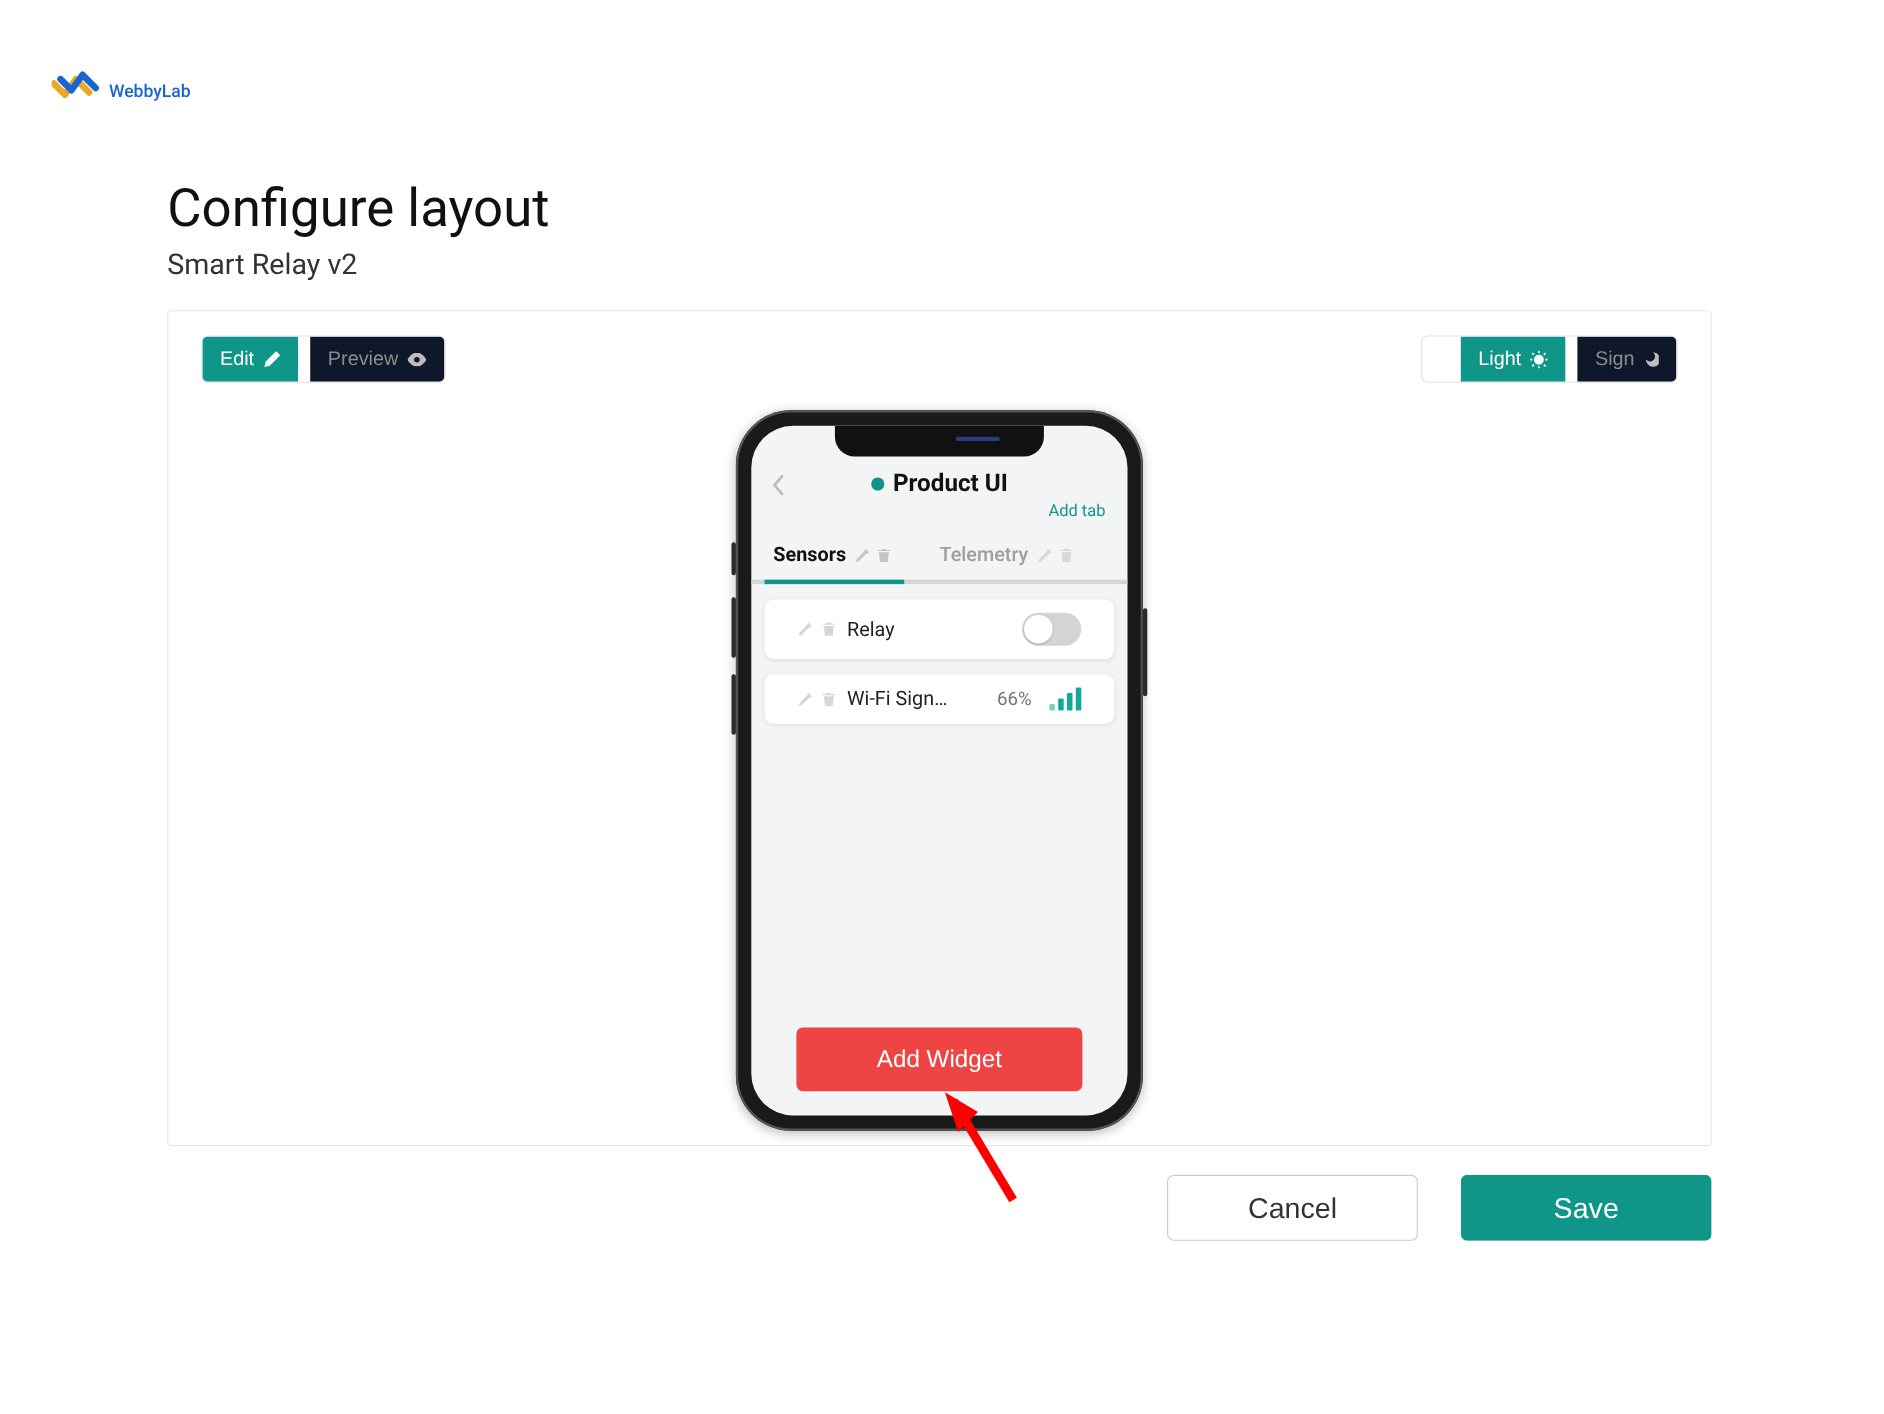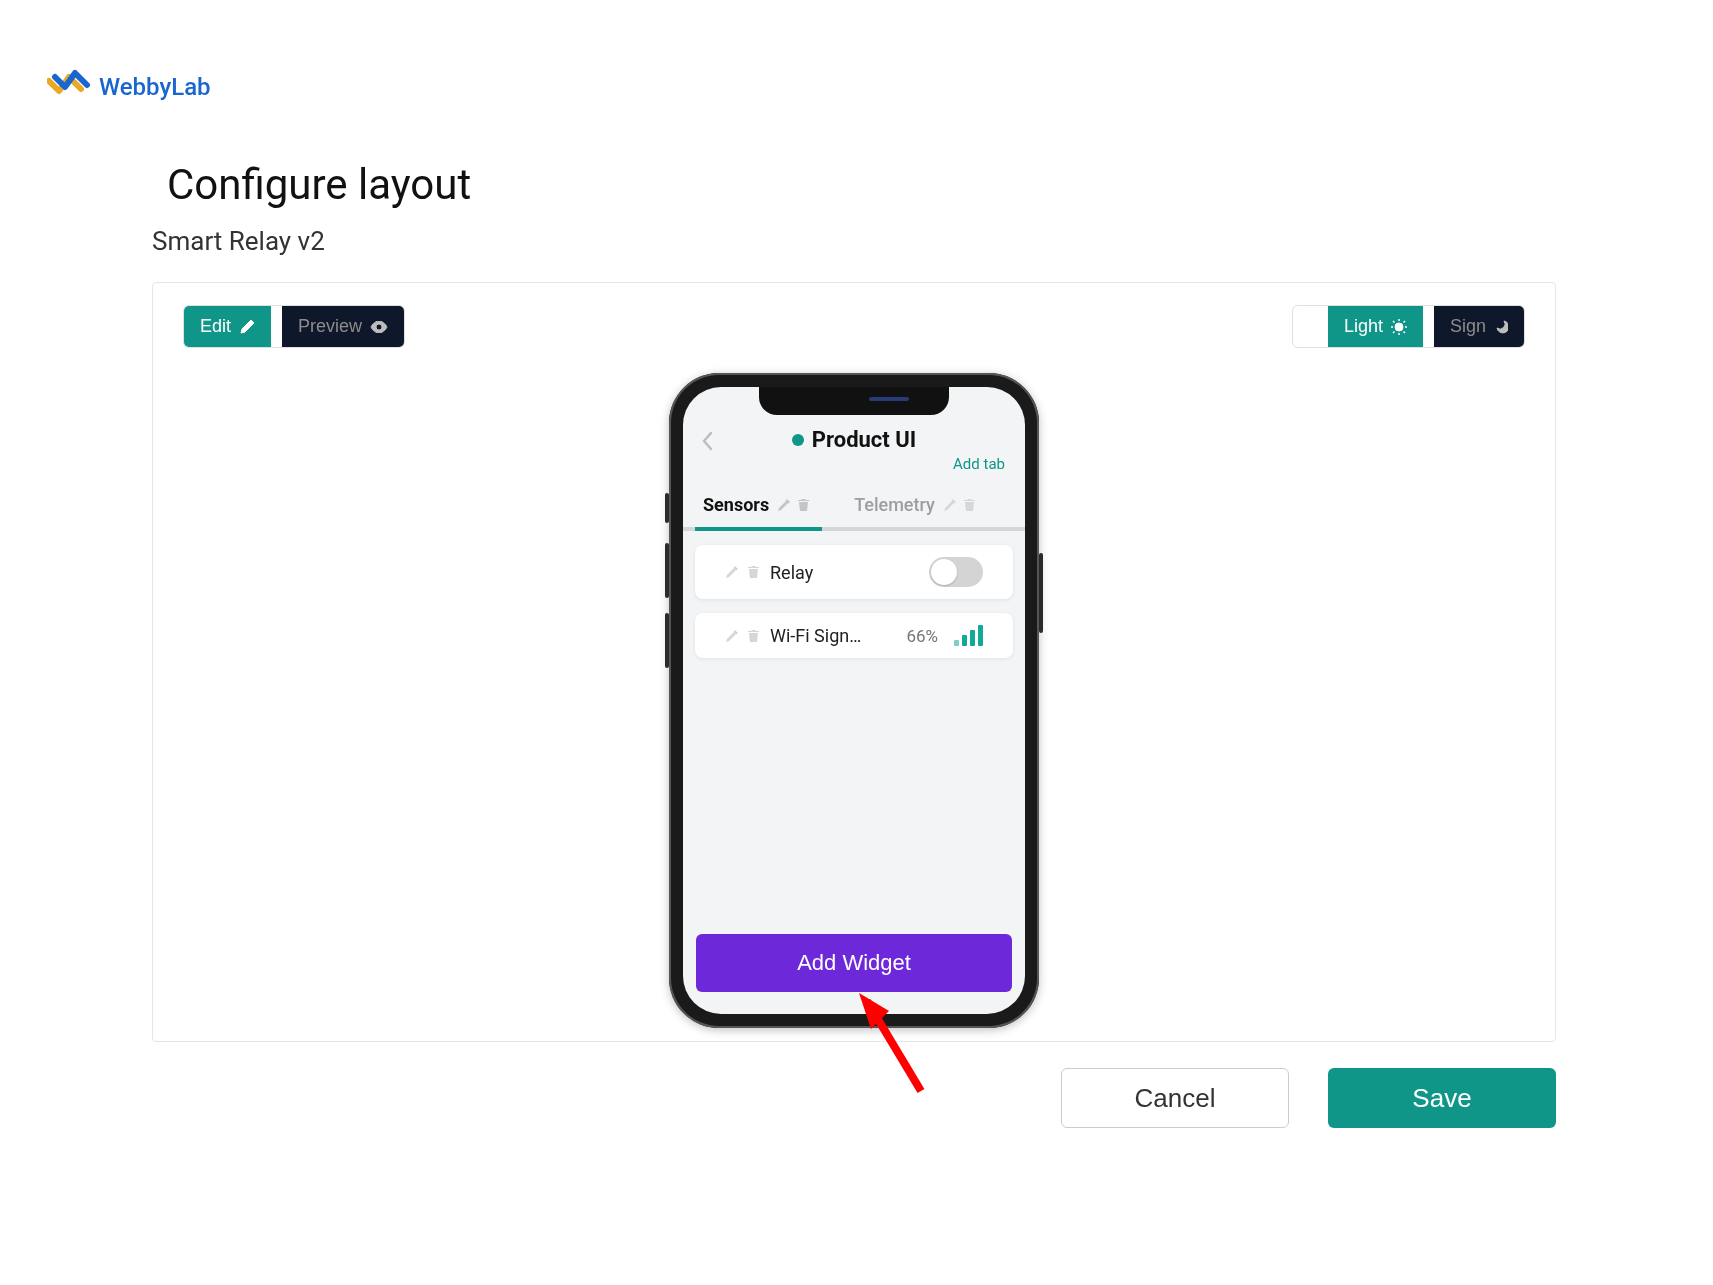--- a/index.html
+++ b/index.html
@@ -15,30 +15,30 @@
     position: absolute;
     top: 62px;
     left: 47px;
     display: flex;
     align-items: center;
     gap: 8px;
   }
   .brand-logo svg { display: block; }
   .brand-name {
     color: #1a66d1;
-    font-size: 24px;
+    font-size: 16px;
     font-weight: 500;
     margin-top: 11px;
   }
   
   .page-title {
     position: absolute;
     top: 160px;
-    left: 167px;
-    font-size: 42px;
+    left: 152px;
+    font-size: 48px;
     font-weight: 400;
     color: #111;
   }
   .page-subtitle {
     position: absolute;
     top: 226px;
     left: 152px;
     font-size: 26px;
     font-weight: 400;
     color: #333;
@@ -245,23 +245,23 @@
   .signal-bars span:nth-child(2) { height: 11px; }
   .signal-bars span:nth-child(3) { height: 16px; }
   .signal-bars span:nth-child(4) { height: 21px; }
 
   
   .add-widget-btn {
     position: absolute;
     bottom: 22px;
     left: 50%;
     transform: translateX(-50%);
-    width: 316px;
+    width: 260px;
     padding: 16px 0;
-    background: #6d28d9;
+    background: #ef4444;
     color: #fff;
     font-size: 22px;
     font-weight: 500;
     text-align: center;
     border-radius: 6px;
     cursor: pointer;
     border: none;
   }
 
   

